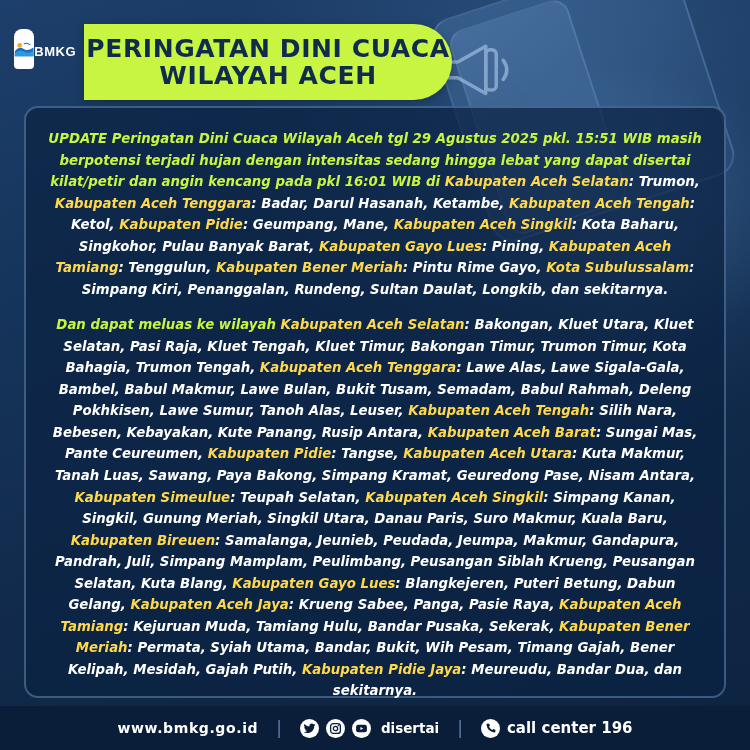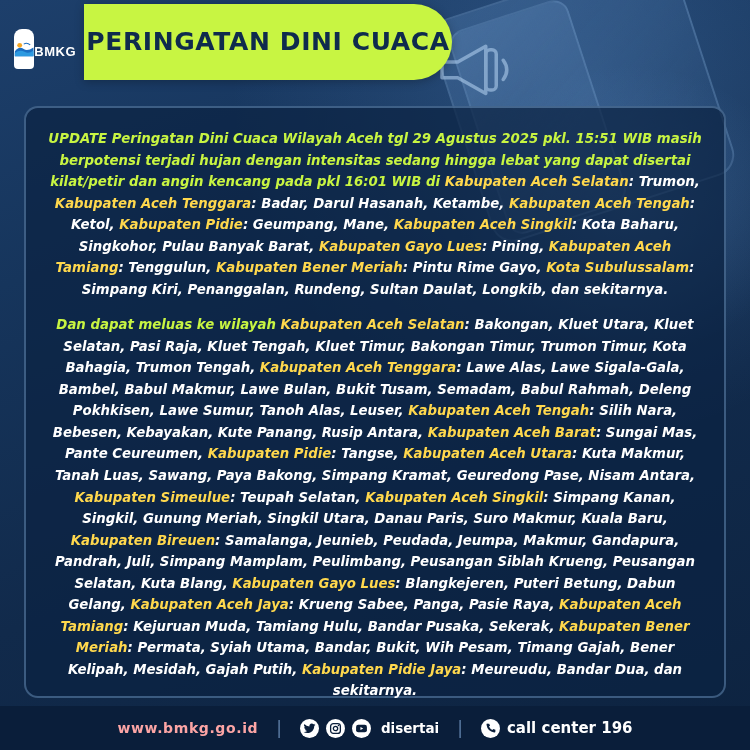--- a/index.html
+++ b/index.html
@@ -91,21 +91,21 @@
     color: #ffffff;
     font-size: 13px;
     font-weight: bold;
     letter-spacing: 0.5px;
     margin-top: 4px;
     font-family: "Liberation Sans", sans-serif;
   }
   .title-banner {
     position: absolute;
     left: 84px;
-    top: 4px;
+    top: 24px;
     width: 368px;
     height: 76px;
     background: #c8f542;
     border-radius: 0 38px 38px 0;
     display: flex;
     flex-direction: column;
     align-items: center;
     justify-content: center;
     box-shadow: 0 2px 10px rgba(0,0,0,0.25);
   }
@@ -178,21 +178,21 @@
     bottom: 0;
     width: 750px;
     height: 44px;
     background: #0a1e3a;
     display: flex;
     align-items: center;
     justify-content: center;
     gap: 14px;
   }
   .footer-url {
-    color: #fca5a5;
+    color: #ffffff;
     font-size: 14px;
     font-weight: bold;
     letter-spacing: 0.6px;
     font-family: "DejaVu Sans", sans-serif;
   }
   .divider {
     color: #5d7da6;
     font-size: 17px;
     margin: 0 4px;
   }
@@ -252,20 +252,21 @@
           <path d="M2 26 q10 -14 22 -6 q9 6 24 -4 L48 38 L2 38 Z" fill="#1b6ec2"></path>
           <path d="M2 30 q12 -10 24 -3 q10 6 22 -3 L48 38 L2 38 Z" fill="#2d9ae0"></path>
           <circle cx="14" cy="11" r="6" fill="#f5a623"></circle>
           <path d="M24 8 q8 -5 16 2" stroke="#1b6ec2" stroke-width="2.5" fill="none"></path>
         </svg>
       </div>
       <div class="logo-text">BMKG</div>
     </div>
     <div class="title-banner">
       <div class="title-line1">PERINGATAN DINI CUACA</div>
+      <div class="title-line2">WILAYAH ACEH</div>
     </div>
   </div>
 
   <div class="card">
     <div class="body-text">
       <p class="p" id="para1"><span class="hl-g">UPDATE Peringatan Dini Cuaca Wilayah Aceh tgl 29 Agustus 2025 pkl. 15:51 WIB masih berpotensi terjadi hujan dengan intensitas sedang hingga lebat yang dapat disertai kilat/petir dan angin kencang pada pkl 16:01 WIB di </span><span class="hl-y">Kabupaten Aceh Selatan</span><span class="hl-w">: Trumon, </span><span class="hl-y">Kabupaten Aceh Tenggara</span><span class="hl-w">: Badar, Darul Hasanah, Ketambe, </span><span class="hl-y">Kabupaten Aceh Tengah</span><span class="hl-w">: Ketol, </span><span class="hl-y">Kabupaten Pidie</span><span class="hl-w">: Geumpang, Mane, </span><span class="hl-y">Kabupaten Aceh Singkil</span><span class="hl-w">: Kota Baharu, Singkohor, Pulau Banyak Barat, </span><span class="hl-y">Kabupaten Gayo Lues</span><span class="hl-w">: Pining, </span><span class="hl-y">Kabupaten Aceh Tamiang</span><span class="hl-w">: Tenggulun, </span><span class="hl-y">Kabupaten Bener Meriah</span><span class="hl-w">: Pintu Rime Gayo, </span><span class="hl-y">Kota Subulussalam</span><span class="hl-w">: Simpang Kiri, Penanggalan, Rundeng, Sultan Daulat, Longkib, dan sekitarnya.</span></p>
       <p class="p last" id="para2"><span class="hl-g">Dan dapat meluas ke wilayah </span><span class="hl-y">Kabupaten Aceh Selatan</span><span class="hl-w">: Bakongan, Kluet Utara, Kluet Selatan, Pasi Raja, Kluet Tengah, Kluet Timur, Bakongan Timur, Trumon Timur, Kota Bahagia, Trumon Tengah, </span><span class="hl-y">Kabupaten Aceh Tenggara</span><span class="hl-w">: Lawe Alas, Lawe Sigala-Gala, Bambel, Babul Makmur, Lawe Bulan, Bukit Tusam, Semadam, Babul Rahmah, Deleng Pokhkisen, Lawe Sumur, Tanoh Alas, Leuser, </span><span class="hl-y">Kabupaten Aceh Tengah</span><span class="hl-w">: Silih Nara, Bebesen, Kebayakan, Kute Panang, Rusip Antara, </span><span class="hl-y">Kabupaten Aceh Barat</span><span class="hl-w">: Sungai Mas, Pante Ceureumen, </span><span class="hl-y">Kabupaten Pidie</span><span class="hl-w">: Tangse, </span><span class="hl-y">Kabupaten Aceh Utara</span><span class="hl-w">: Kuta Makmur, Tanah Luas, Sawang, Paya Bakong, Simpang Kramat, Geuredong Pase, Nisam Antara, </span><span class="hl-y">Kabupaten Simeulue</span><span class="hl-w">: Teupah Selatan, </span><span class="hl-y">Kabupaten Aceh Singkil</span><span class="hl-w">: Simpang Kanan, Singkil, Gunung Meriah, Singkil Utara, Danau Paris, Suro Makmur, Kuala Baru, </span><span class="hl-y">Kabupaten Bireuen</span><span class="hl-w">: Samalanga, Jeunieb, Peudada, Jeumpa, Makmur, Gandapura, Pandrah, Juli, Simpang Mamplam, Peulimbang, Peusangan Siblah Krueng, Peusangan Selatan, Kuta Blang, </span><span class="hl-y">Kabupaten Gayo Lues</span><span class="hl-w">: Blangkejeren, Puteri Betung, Dabun Gelang, </span><span class="hl-y">Kabupaten Aceh Jaya</span><span class="hl-w">: Krueng Sabee, Panga, Pasie Raya, </span><span class="hl-y">Kabupaten Aceh Tamiang</span><span class="hl-w">: Kejuruan Muda, Tamiang Hulu, Bandar Pusaka, Sekerak, </span><span class="hl-y">Kabupaten Bener Meriah</span><span class="hl-w">: Permata, Syiah Utama, Bandar, Bukit, Wih Pesam, Timang Gajah, Bener Kelipah, Mesidah, Gajah Putih, </span><span class="hl-y">Kabupaten Pidie Jaya</span><span class="hl-w">: Meureudu, Bandar Dua, dan sekitarnya.</span></p>
       <p class="note">Kondisi ini diperkirakan masih dapat berlangsung hingga pkl 19:22 WIB</p>
 
     </div>

